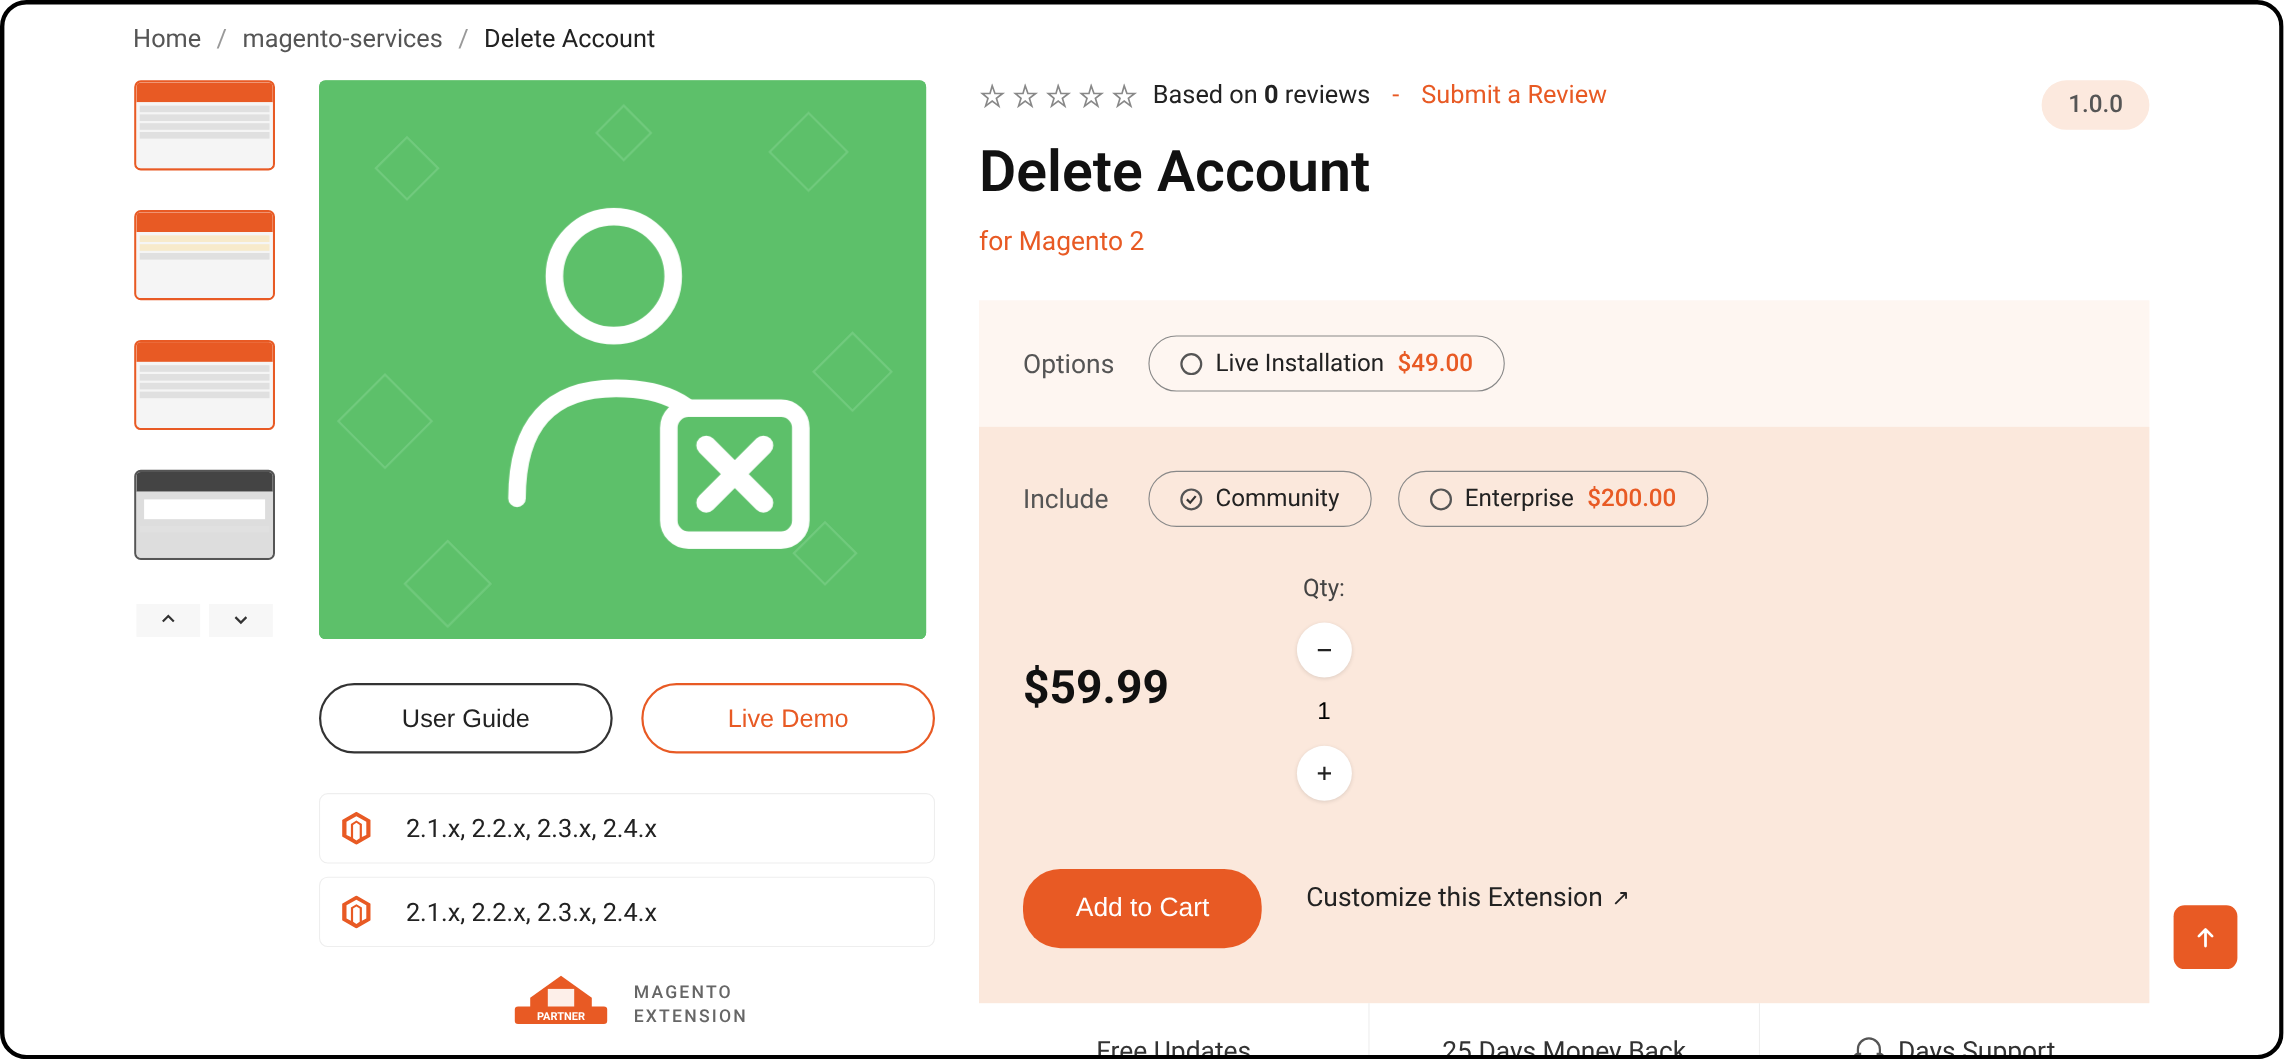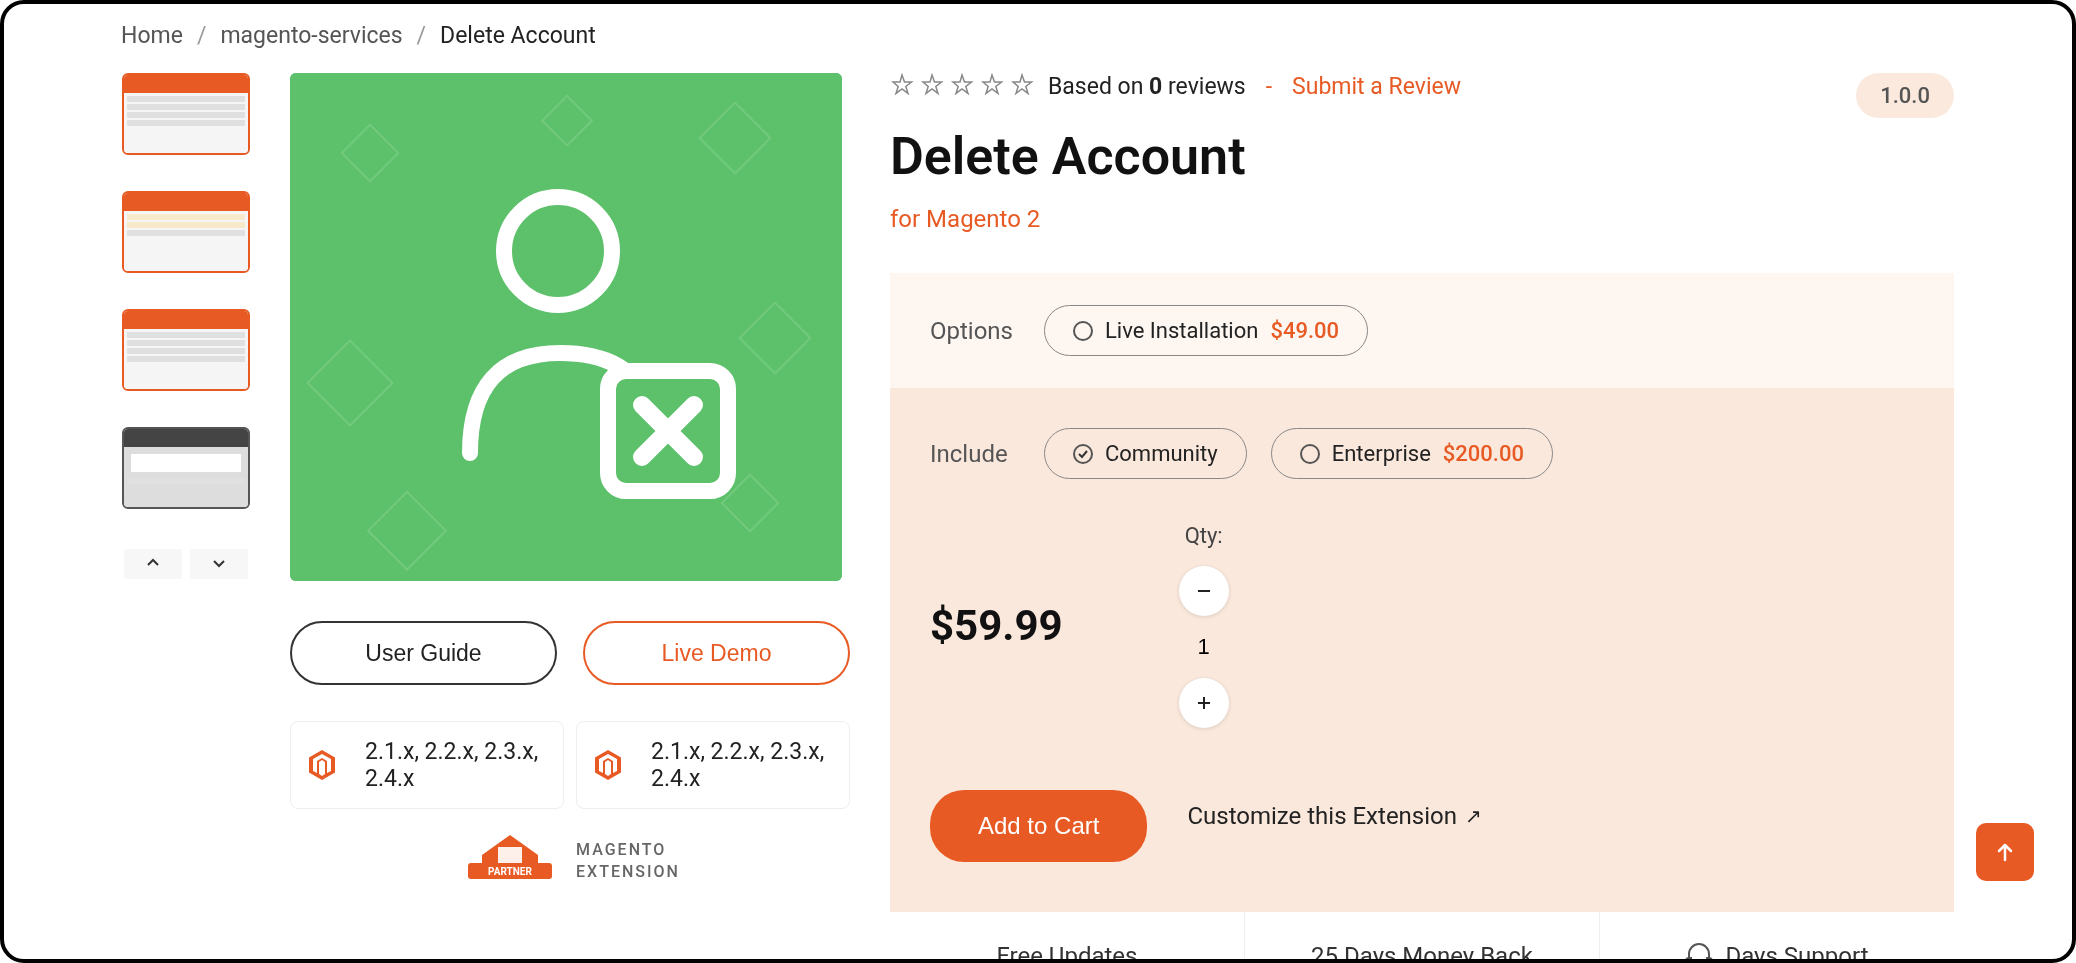--- a/index.html
+++ b/index.html
@@ -28,30 +28,30 @@
 
 .gallery { width: 560px; display: flex; flex-direction: column; }
 .main-img { width: 552px; height: 508px; background: #5dc06a; border-radius: 6px; position: relative; overflow:hidden;}
 .main-img svg { width:100%; height:100%;}
 
 .action-btns { display:flex; gap: 26px; margin-top: 40px;}
 .btn { flex:1; height: 64px; border-radius: 32px; font-size: 23px; font-weight: 500; background: #fff; cursor: pointer; display:flex; align-items:center; justify-content:center;}
 .btn-primary { border: 2px solid #e85a24; color: #e85a24; }
 .btn-secondary { border: 2px solid #333; color: #222; }
 
-.compat-list { margin-top: 36px; display:flex; gap: 12px;}
+.compat-list { margin-top: 36px; display:flex; flex-direction:column; gap: 12px;}
 .compat-item { display:flex; align-items:center; gap: 30px; padding: 16px 18px; border:1px solid #eee; border-radius: 8px; font-size: 23px; color:#222;}
 .mag-icon { width:30px; height:30px; display:flex; align-items:center; justify-content:center;}
 
 .partner-badge { margin-top: 24px; display:flex; align-items:center; gap:16px; justify-content:center;}
 .partner-logo { width:100px; height:56px; position:relative;}
 .partner-text { font-size:16px; color:#666; letter-spacing:2px; line-height:1.4; font-weight:500;}
 
 .details { flex:1; position:relative;}
-.review-row { display:flex; align-items:flex-start; gap: 14px; font-size: 23px; margin-bottom: 26px;}
+.review-row { display:flex; align-items:flex-end; gap: 14px; font-size: 23px; margin-bottom: 26px;}
 .stars { display:flex; gap: 6px; color:#888;}
 .review-text { color:#222;}
 .review-text b { font-weight:700;}
 .review-sep { color:#e85a24; margin: 0 6px;}
 .review-link { color:#e85a24; text-decoration:none;}
 
 .version-badge { position:absolute; top:0; right:0; background:#fce9de; color:#555; padding: 10px 24px; border-radius: 24px; font-size: 22px; font-weight:500;}
 
 h1 { font-size: 52px; font-weight:600; color:#111; margin-bottom: 18px;}
 .subtitle { color:#e85a24; font-size: 24px; margin-bottom: 40px;}

